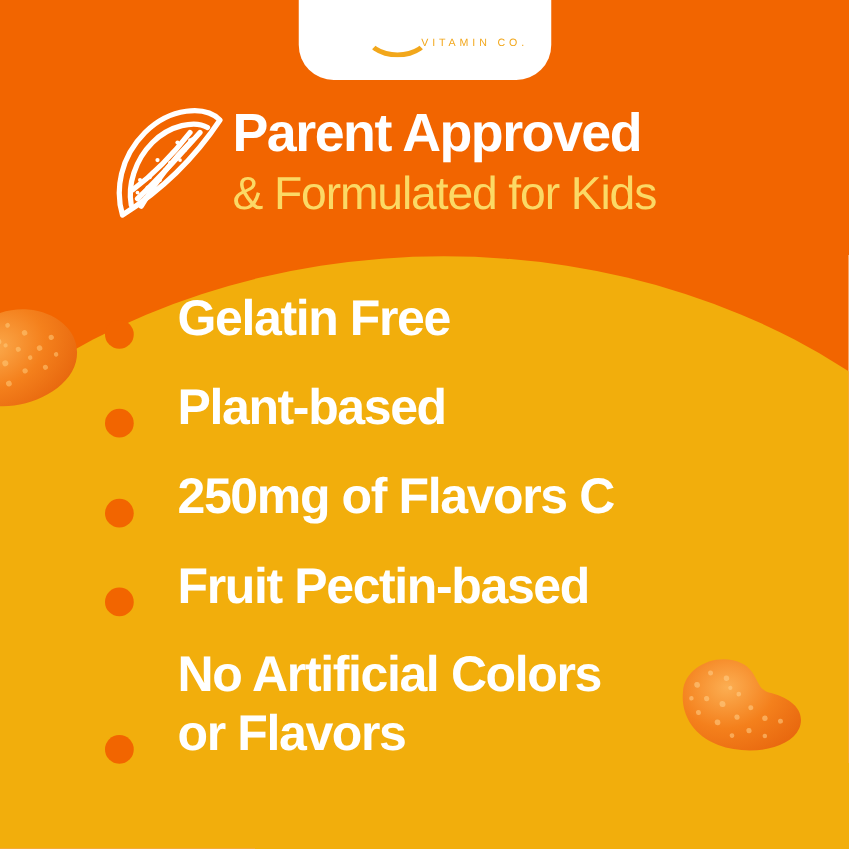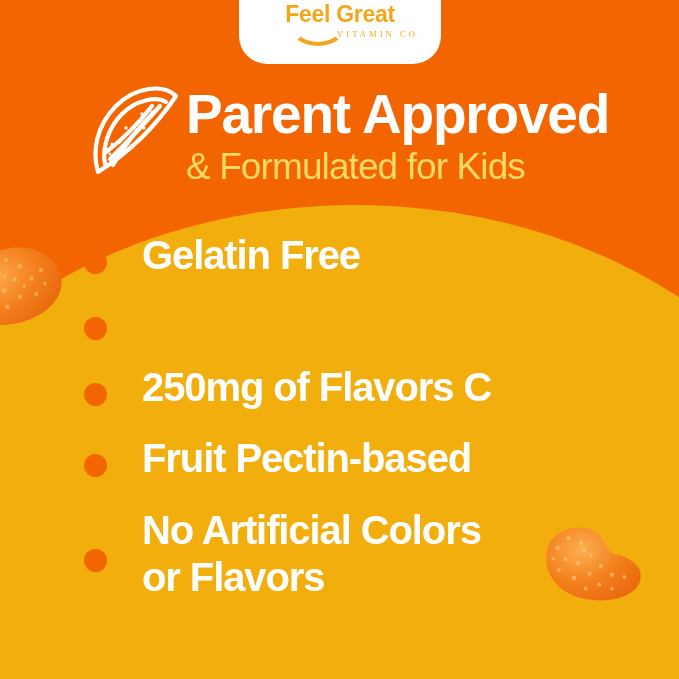--- a/index.html
+++ b/index.html
@@ -66,40 +66,39 @@
   }
   .logo-sub {
     position: absolute;
     left: 98px;
     top: 60px;
     font-size: 8.5px;
     letter-spacing: 3.1px;
     color: #F2A71B;
     line-height: 1;
     font-weight: normal;
-    font-family: Liberation Serif, serif;
   }
 
   
   .orange-slice {
     position: absolute;
     left: 86px;
     top: 86px;
     width: 96px;
     height: 96px;
     z-index: 5;
   }
   .headline {
     position: absolute;
     left: 186px;
     top: 86px;
     z-index: 5;
   }
   .headline-main {
-    font-size: 55px;
+    font-size: 43px;
     font-weight: bold;
     color: #FFFFFF;
     line-height: 1.02;
     letter-spacing: -1.2px;
     white-space: nowrap;
   }
   .headline-sub {
     margin-top: 6px;
     font-size: 37px;
     font-weight: normal;
@@ -113,21 +112,21 @@
   .bullet-list {
     position: absolute;
     left: 84px;
     top: 232px;
     width: 560px;
     z-index: 5;
   }
   .bullet-row {
     position: relative;
     display: flex;
-    align-items: center;
+    align-items: flex-end;
     margin-bottom: 24px;
   }
   .bullet-dot {
     flex: 0 0 auto;
     width: 23px;
     height: 23px;
     border-radius: 50%;
     background: #F26500;
     margin-top: 14px;
     margin-right: 35px;
@@ -226,21 +225,20 @@
         <circle cx="42" cy="70" r="1.9"></circle>
           <circle cx="82" cy="64" r="2"></circle>
           <circle cx="68" cy="74" r="1.8"></circle>
         <circle cx="14" cy="36" r="1.8"></circle>
           <circle cx="46" cy="32" r="1.7"></circle>
       </g>
     </svg>
   </div>
 
   <div class="logo-panel">
-    <div class="logo-wordmark">Feel Great</div>
     <div class="logo-smile"></div>
     <div class="logo-sub">VITAMIN CO.</div>
   </div>
 
   <div class="orange-slice">
     <svg viewBox="0 0 96 96" width="96" height="96" aria-hidden="true">
       <g fill="none" stroke="#FFFFFF" stroke-width="4.2" stroke-linecap="round" stroke-linejoin="round">
         <path d="M12 86 C6 66, 10 40, 30 20 C50 0, 78 -2, 90 10 C74 34, 50 62, 12 86 Z"></path>
         <path d="M19 78 C16 62, 22 42, 36 28 C50 14, 70 10, 80 16"></path>
         <path d="M24 73 C42 56, 58 38, 74 20"></path>
@@ -272,20 +270,21 @@
     <div class="headline-sub">&amp; Formulated for Kids</div>
   </div>
 
   <div class="bullet-list">
     <div class="bullet-row">
       <span class="bullet-dot"></span>
       <span class="bullet-text">Gelatin Free</span>
     </div>
     <div class="bullet-row">
       <span class="bullet-dot"></span>
+      <span class="bullet-text">Plant-based</span>
     </div>
     <div class="bullet-row">
       <span class="bullet-dot"></span>
       <span class="bullet-text">250mg of Flavors C</span>
     </div>
     <div class="bullet-row">
       <span class="bullet-dot"></span>
       <span class="bullet-text">Fruit Pectin-based</span>
     </div>
     <div class="bullet-row">

